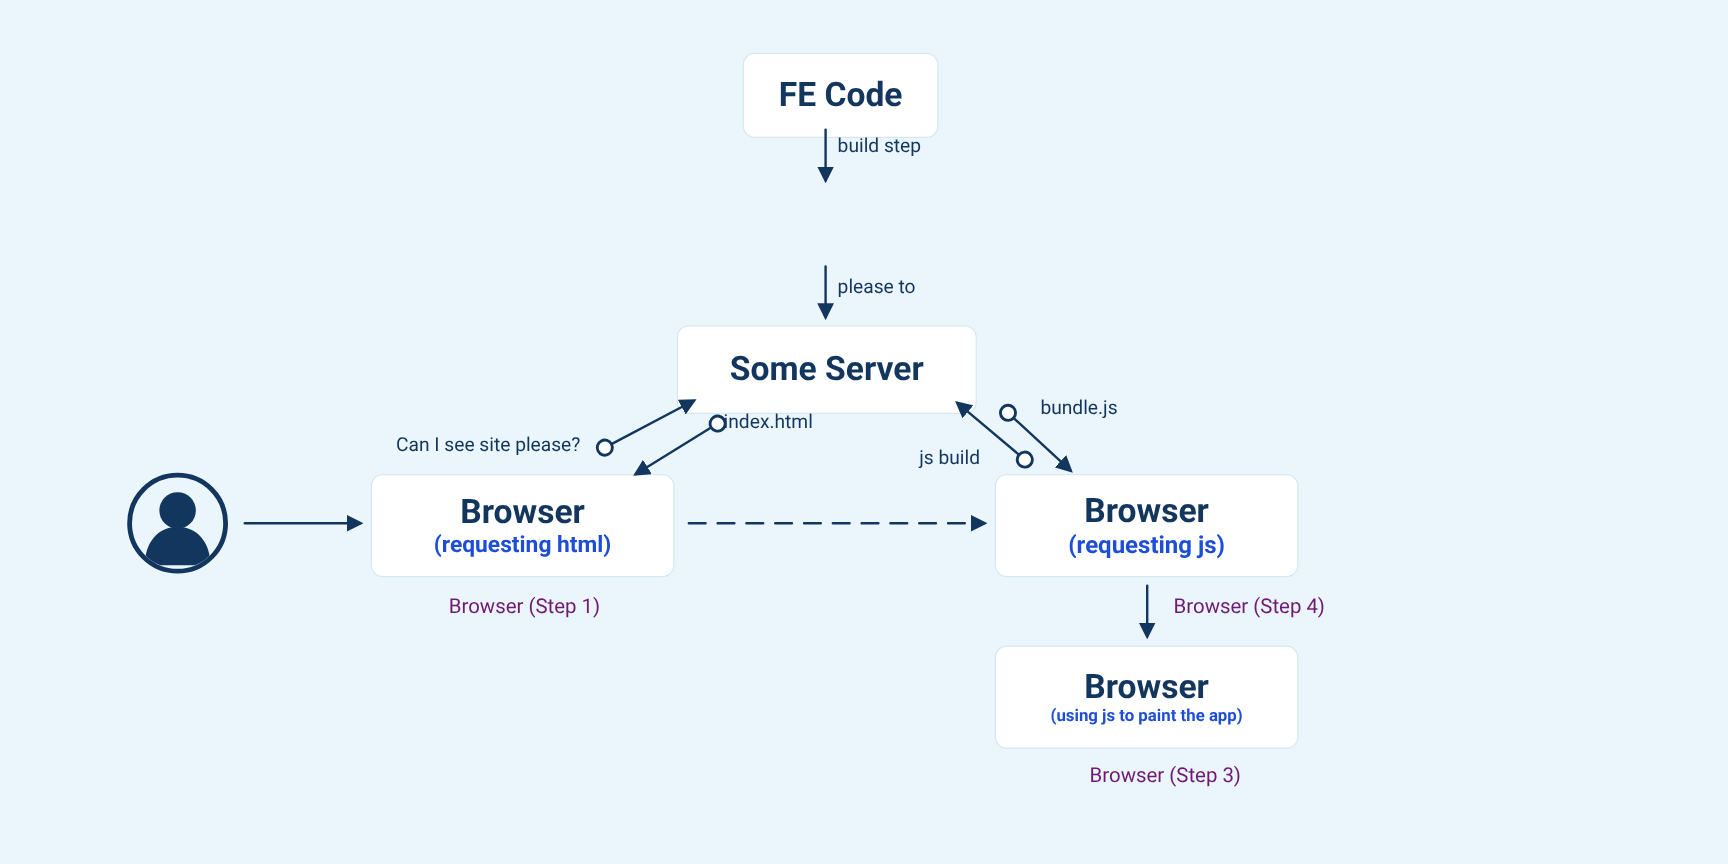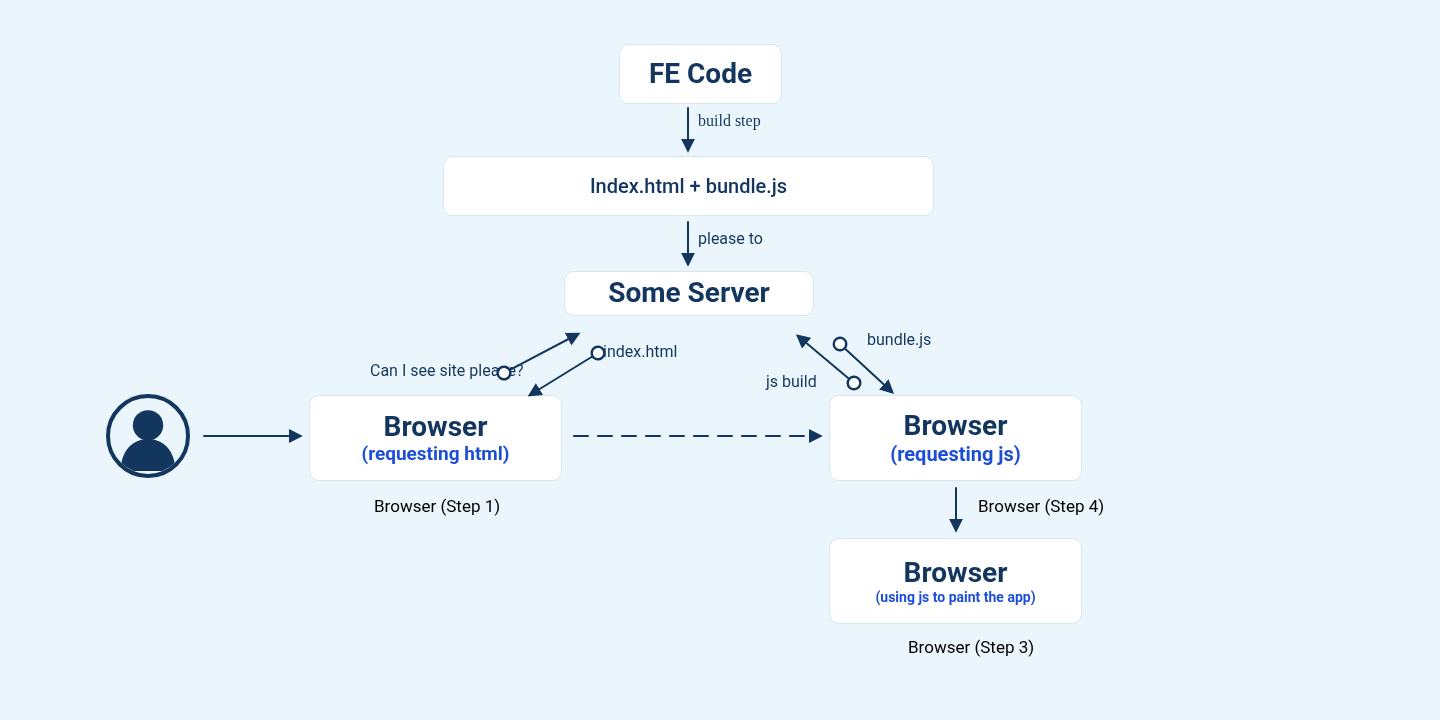--- a/index.html
+++ b/index.html
@@ -28,21 +28,21 @@
   .title { font-weight: 700; color: #13365e; line-height: 1.15; }
   .sub { font-weight: 700; color: #1d4ed8; line-height: 1.15; }
   .label {
     position: absolute;
     color: #13365e;
     font-size: 16px;
     white-space: nowrap;
   }
   .caption {
     position: absolute;
-    color: #000000;
+    color: #701a75;
     font-size: 17px;
     white-space: nowrap;
   }
   svg.arrows {
     position: absolute;
     left: 0; top: 0;
     width: 1440px; height: 720px;
     pointer-events: none;
   }
   .user-icon {
@@ -66,50 +66,47 @@
 
 <div class="stage">
 
   <div class="user-icon" style="left:106px; top:394px;">
     <svg class="user-silhouette" viewBox="0 0 100 100" aria-hidden="true">
       <circle cx="50" cy="36" r="20" fill="#13365e"></circle>
       <path d="M50 54 C28 54 14 72 14 96 L86 96 C86 72 72 54 50 54 Z" fill="#13365e"></path>
     </svg>
   </div>
 
-  <div class="node" style="left:619px; top:44px; width:163px; height:60px;text-align:right;">
+  <div class="node" style="left:619px; top:44px; width:163px; height:71px;text-align:right;">
     <span class="title" style="font-size:28px;">FE Code</span>
   </div>
 
-  <div class="node" style="left:443px; top:156px; width:491px; height:60px;">
-    <span class="title" style="font-size:20px; font-weight:500;">Index.html + bundle.js</span>
-  </div>
 
-  <div class="node" style="left:564px; top:271px; width:250px; height:45px;">
+  <div class="node" style="left:564px; top:271px; width:250px; height:74px;">
     <span class="title" style="font-size:28px;">Some Server</span>
   </div>
 
   <div class="node" style="left:309px; top:395px; width:253px; height:86px;">
     <span class="title" style="font-size:28px;">Browser</span>
     <span class="sub" style="font-size:19px;">(requesting html)</span>
   </div>
 
   <div class="node" style="left:829px; top:395px; width:253px; height:86px;">
     <span class="title" style="font-size:28px;">Browser</span>
     <span class="sub" style="font-size:20px;">(requesting js)</span>
   </div>
 
   <div class="node" style="left:829px; top:538px; width:253px; height:86px;">
     <span class="title" style="font-size:28px;">Browser</span>
     <span class="sub" style="font-size:14px;">(using js to paint the app)</span>
   </div>
 
-  <span class="label" style="left:698px; top:112px;font-family:Liberation Serif, serif;">build step</span>
+  <span class="label" style="left:698px; top:112px;">build step</span>
   <span class="label" style="left:698px; top:229px;">please to</span>
-  <span class="label" style="left:330px; top:361px;margin-left:40px;">Can I see site please?</span>
+  <span class="label" style="left:330px; top:361px;">Can I see site please?</span>
   <span class="label" style="left:603px; top:342px;">index.html</span>
   <span class="label" style="left:766px; top:372px;">js build</span>
   <span class="label" style="left:867px; top:330px;">bundle.js</span>
 
   <span class="caption" style="left:374px; top:496px;">Browser (Step 1)</span>
   <span class="caption" style="left:978px; top:496px;">Browser (Step 4)</span>
   <span class="caption" style="left:908px; top:637px;">Browser (Step 3)</span>
 
   <svg class="arrows" viewBox="0 0 1440 720">
     <defs>

